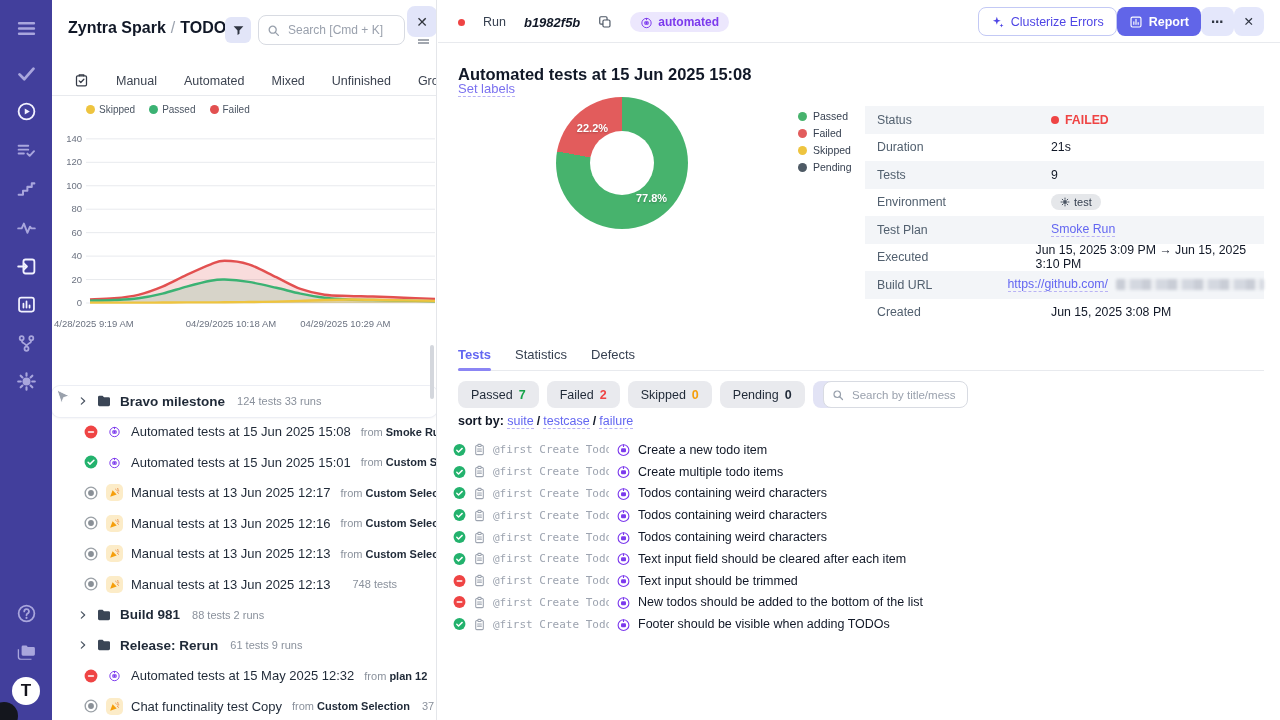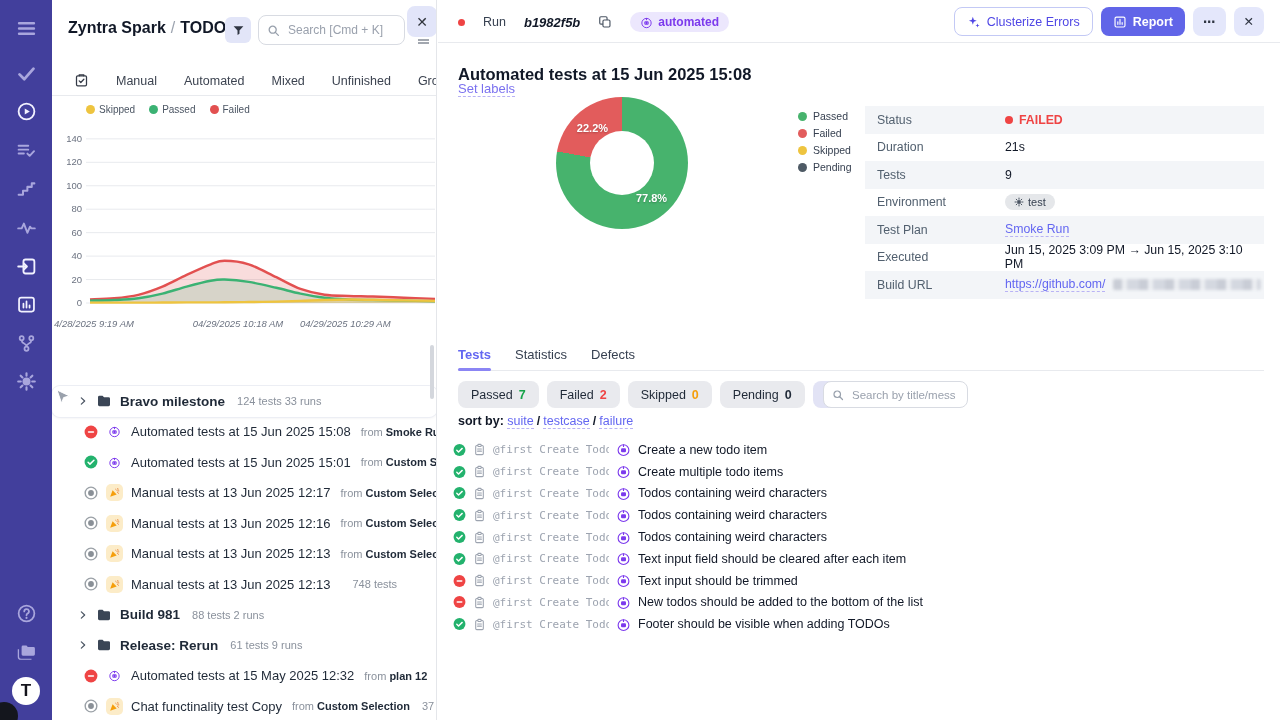--- a/index.html
+++ b/index.html
@@ -39,21 +39,21 @@
     display:flex;align-items:center;padding-left:22px;gap:27px;font-size:12.5px;color:#3c4350;}
   .lp-tabs .tab-ic{color:#343a46;display:flex;}
   .lp-tabs .tab-ic svg{width:15px;height:15px;}
   .lp-tab{cursor:pointer;white-space:nowrap;}
 
   
   .area-legend{position:absolute;left:34px;top:104px;display:flex;gap:14px;font-size:10px;color:#4b5563;}
   .area-legend .li{display:flex;align-items:center;gap:4px;cursor:pointer;}
   .area-legend .dot{width:9px;height:9px;border-radius:50%;}
   .area-wrap{position:absolute;left:11px;top:120px;width:374px;height:198px;}
-  .x-labels{position:absolute;left:0;top:318px;width:418px;height:14px;font-size:9.5px;color:#6b7280;font-style:italic;}
+  .x-labels{position:absolute;left:0;top:318px;width:418px;height:14px;font-size:9.5px;color:#6b7280;}
   .x-labels span{position:absolute;white-space:nowrap;}
 
   
   .runs-list{position:absolute;left:0;top:386px;width:385px;}
   .run-row{height:30.5px;display:flex;align-items:center;white-space:nowrap;overflow:hidden;cursor:pointer;}
   .run-row.folder{padding-left:26px;gap:8px;}
   .run-row.folder.hl{background:#fff;box-shadow:0 0 0 1px #eceef4,0 1px 3px rgba(20,20,60,.08);border-radius:8px;}
   .run-row.run{padding-left:32px;gap:8px;}
   .chev{color:#4b5563;font-size:10px;display:flex;}
   .chev svg{width:10px;height:10px;}
@@ -82,21 +82,21 @@
   .rp-topbar{position:absolute;left:0;top:0;width:100%;height:43px;border-bottom:1px solid #e8eaee;}
   .rp-run{position:absolute;left:20px;top:12px;display:flex;align-items:center;gap:18px;}
   .dot-red{width:7px;height:7px;border-radius:50%;background:#ef4444;}
   .rp-run .lbl{font-size:12.5px;color:#374151;}
   .rp-run .id{font-size:13px;font-weight:700;color:#111827;font-style:italic;}
   .copy-ic{color:#4b5563;display:flex;cursor:pointer;}
   .copy-ic svg{width:14px;height:14px;}
   .auto-badge{display:inline-flex;align-items:center;gap:5px;background:#ece7fd;color:#7c3aed;border-radius:11px;
     padding:3px 10px;font-size:12px;font-weight:600;cursor:pointer;}
   .auto-badge svg{width:13px;height:13px;}
-  .rp-actions{position:absolute;right:16px;top:7px;display:flex;gap:8px;align-items:center;}
+  .rp-actions{position:absolute;right:16px;top:7px;display:flex;align-items:center;}
   .btn{height:29px;border-radius:8px;display:flex;align-items:center;gap:6px;padding:0 12px;font-size:12.5px;
     cursor:pointer;white-space:nowrap;}
   .btn.outline{border:1px solid #c3c9f5;color:#4f46e5;background:#fff;}
   .btn.primary{background:#6165e8;color:#fff;font-weight:600;}
   .btn.ghost{background:#e4e7fb;color:#2f3542;padding:0 10px;font-weight:700;}
   .btn svg{width:14px;height:14px;}
 
   .rp-title{position:absolute;left:20px;top:54px;font-size:16.5px;font-weight:800;color:#111827;}
   .set-labels{position:absolute;left:20px;top:81px;font-size:13px;color:#7a70ef;
     border-bottom:1px dashed #b9b3f5;cursor:pointer;}
@@ -106,21 +106,21 @@
   .donut .hole{position:absolute;left:50%;top:50%;width:64px;height:64px;border-radius:50%;background:#fff;
     transform:translate(-50%,-50%);}
   .donut .slice-label{position:absolute;transform:translate(-50%,-50%);color:#fff;font-size:11px;font-weight:700;
     text-shadow:0 1px 2px rgba(0,0,0,.25);}
   .donut-legend{position:absolute;left:360px;top:110px;display:flex;flex-direction:column;gap:5px;}
   .donut-legend .li{display:flex;align-items:center;gap:6px;font-size:10.5px;color:#374151;cursor:pointer;}
   .donut-legend .dot{width:9px;height:9px;border-radius:50%;}
 
   
   .details{position:absolute;left:427px;top:106px;width:399px;}
-  .d-row{display:flex;align-items:center;height:27.5px;padding-left:12px;font-size:12.3px;}
+  .d-row{display:flex;align-items:center;height:27.5px;padding-left:12px;font-size:12.3px;gap:46px;}
   .d-row:nth-child(odd){background:#f3f5f8;}
   .d-label{width:128px;color:#52606f;}
   .d-value{color:#111827;display:flex;align-items:center;gap:6px;}
   .d-value.failed{color:#ef4444;font-weight:700;}
   .d-value .sdot{width:8px;height:8px;border-radius:50%;background:#ef4444;}
   .d-link{color:#6366f1;border-bottom:1px dashed #b9b3f5;cursor:pointer;}
   .redact{display:inline-block;width:148px;height:11px;border-radius:2px;margin-left:2px;
     background:repeating-linear-gradient(90deg,#c9cdd6 0 9px,#eceef2 9px 14px,#d4d8e0 14px 26px);filter:blur(1.5px);}
 
   
@@ -310,21 +310,21 @@
         <path d="M27,179.48275862068965C31.025000000000002,179.28735632183907,43.1,179.09195402298852,51.150000000000006,178.31034482758622C59.20000000000001,177.52873563218392,67.25000000000001,176.74712643678163,75.30000000000001,174.79310344827587C83.35000000000001,172.83908045977012,91.4,169.90804597701148,99.45,166.58620689655172C107.5,163.26436781609195,115.55000000000001,158.57471264367814,123.60000000000001,154.86206896551724C131.65,151.14942528735634,141.425,146.6551724137931,147.75,144.31034482758622C154.075,141.96551724137933,155.22500000000002,140.79310344827587,161.55,140.79310344827587C167.875,140.79310344827587,177.07500000000002,141.57471264367817,185.70000000000002,144.31034482758622C194.32500000000002,147.04597701149427,204.675,153.10344827586206,213.3,157.20689655172413C221.925,161.3103448275862,229.39999999999998,166,237.45,168.93103448275863C245.5,171.86206896551727,253.55,173.62068965517244,261.6,174.79310344827587C269.65000000000003,175.9655172413793,277.7,175.67241379310343,285.75,175.9655172413793C293.8,176.25862068965517,300.7,176.25862068965517,309.9,176.55172413793105C319.09999999999997,176.84482758620692,330.59999999999997,177.33333333333331,340.95,177.72413793103448C351.3,178.11494252873564,366.825,178.70114942528735,372,178.89655172413794L372,183L27,183Z" fill="rgba(224,80,80,0.20)"></path>
         <path d="M27,179.48275862068965C31.025000000000002,179.28735632183907,43.1,179.09195402298852,51.150000000000006,178.31034482758622C59.20000000000001,177.52873563218392,67.25000000000001,176.74712643678163,75.30000000000001,174.79310344827587C83.35000000000001,172.83908045977012,91.4,169.90804597701148,99.45,166.58620689655172C107.5,163.26436781609195,115.55000000000001,158.57471264367814,123.60000000000001,154.86206896551724C131.65,151.14942528735634,141.425,146.6551724137931,147.75,144.31034482758622C154.075,141.96551724137933,155.22500000000002,140.79310344827587,161.55,140.79310344827587C167.875,140.79310344827587,177.07500000000002,141.57471264367817,185.70000000000002,144.31034482758622C194.32500000000002,147.04597701149427,204.675,153.10344827586206,213.3,157.20689655172413C221.925,161.3103448275862,229.39999999999998,166,237.45,168.93103448275863C245.5,171.86206896551727,253.55,173.62068965517244,261.6,174.79310344827587C269.65000000000003,175.9655172413793,277.7,175.67241379310343,285.75,175.9655172413793C293.8,176.25862068965517,300.7,176.25862068965517,309.9,176.55172413793105C319.09999999999997,176.84482758620692,330.59999999999997,177.33333333333331,340.95,177.72413793103448C351.3,178.11494252873564,366.825,178.70114942528735,372,178.89655172413794" fill="none" stroke="#e25050" stroke-width="2.4"></path>
         <path d="M27,180.6551724137931C31.025000000000002,180.55747126436782,43.1,180.4597701149425,51.150000000000006,180.06896551724137C59.20000000000001,179.67816091954023,67.25000000000001,179.3850574712644,75.30000000000001,178.31034482758622C83.35000000000001,177.23563218390805,91.4,175.57471264367817,99.45,173.6206896551724C107.5,171.66666666666666,115.55000000000001,168.73563218390802,123.60000000000001,166.58620689655172C131.65,164.4367816091954,141.425,161.8965517241379,147.75,160.72413793103448C154.075,159.55172413793105,155.22500000000002,159.35632183908046,161.55,159.55172413793105C167.875,159.74712643678163,177.07500000000002,160.52873563218392,185.70000000000002,161.89655172413794C194.32500000000002,163.26436781609195,204.675,165.80459770114942,213.3,167.75862068965517C221.925,169.71264367816093,229.39999999999998,171.95977011494253,237.45,173.6206896551724C245.5,175.2816091954023,253.55,176.7471264367816,261.6,177.72413793103448C269.65000000000003,178.70114942528735,277.7,179.0919540229885,285.75,179.48275862068965C293.8,179.8735632183908,300.7,179.87356321839079,309.9,180.06896551724137C319.09999999999997,180.26436781609195,330.59999999999997,180.45977011494253,340.95,180.6551724137931C351.3,180.8505747126437,366.825,181.14367816091954,372,181.24137931034483L372,183L27,183Z" fill="rgba(59,178,115,0.18)"></path>
         <path d="M27,180.6551724137931C31.025000000000002,180.55747126436782,43.1,180.4597701149425,51.150000000000006,180.06896551724137C59.20000000000001,179.67816091954023,67.25000000000001,179.3850574712644,75.30000000000001,178.31034482758622C83.35000000000001,177.23563218390805,91.4,175.57471264367817,99.45,173.6206896551724C107.5,171.66666666666666,115.55000000000001,168.73563218390802,123.60000000000001,166.58620689655172C131.65,164.4367816091954,141.425,161.8965517241379,147.75,160.72413793103448C154.075,159.55172413793105,155.22500000000002,159.35632183908046,161.55,159.55172413793105C167.875,159.74712643678163,177.07500000000002,160.52873563218392,185.70000000000002,161.89655172413794C194.32500000000002,163.26436781609195,204.675,165.80459770114942,213.3,167.75862068965517C221.925,169.71264367816093,229.39999999999998,171.95977011494253,237.45,173.6206896551724C245.5,175.2816091954023,253.55,176.7471264367816,261.6,177.72413793103448C269.65000000000003,178.70114942528735,277.7,179.0919540229885,285.75,179.48275862068965C293.8,179.8735632183908,300.7,179.87356321839079,309.9,180.06896551724137C319.09999999999997,180.26436781609195,330.59999999999997,180.45977011494253,340.95,180.6551724137931C351.3,180.8505747126437,366.825,181.14367816091954,372,181.24137931034483" fill="none" stroke="#3bb273" stroke-width="2.4"></path>
         <path d="M27,182.64827586206897C31.025000000000002,182.64827586206897,43.1,182.64827586206897,51.150000000000006,182.64827586206897C59.20000000000001,182.64827586206897,67.25000000000001,182.66781609195402,75.30000000000001,182.64827586206897C83.35000000000001,182.62873563218392,91.4,182.57011494252873,99.45,182.53103448275863C107.5,182.49195402298852,115.55000000000001,182.43333333333334,123.60000000000001,182.41379310344828C131.65,182.39425287356323,141.425,182.43333333333334,147.75,182.41379310344828C154.075,182.39425287356323,155.22500000000002,182.35517241379313,161.55,182.29655172413794C167.875,182.23793103448276,177.07500000000002,182.1793103448276,185.70000000000002,182.06206896551726C194.32500000000002,181.9448275862069,204.675,181.78850574712644,213.3,181.59310344827585C221.925,181.39770114942527,229.39999999999998,181.16321839080462,237.45,180.8896551724138C245.5,180.61609195402298,253.55,180.1862068965517,261.6,179.95172413793102C269.65000000000003,179.71724137931034,277.7,179.52183908045976,285.75,179.48275862068965C293.8,179.44367816091955,300.7,179.56091954022986,309.9,179.71724137931034C319.09999999999997,179.8735632183908,330.59999999999997,180.22528735632184,340.95,180.42068965517242C351.3,180.616091954023,366.825,180.81149425287356,372,180.8896551724138L372,183L27,183Z" fill="rgba(238,196,63,0.30)"></path>
         <path d="M27,182.64827586206897C31.025000000000002,182.64827586206897,43.1,182.64827586206897,51.150000000000006,182.64827586206897C59.20000000000001,182.64827586206897,67.25000000000001,182.66781609195402,75.30000000000001,182.64827586206897C83.35000000000001,182.62873563218392,91.4,182.57011494252873,99.45,182.53103448275863C107.5,182.49195402298852,115.55000000000001,182.43333333333334,123.60000000000001,182.41379310344828C131.65,182.39425287356323,141.425,182.43333333333334,147.75,182.41379310344828C154.075,182.39425287356323,155.22500000000002,182.35517241379313,161.55,182.29655172413794C167.875,182.23793103448276,177.07500000000002,182.1793103448276,185.70000000000002,182.06206896551726C194.32500000000002,181.9448275862069,204.675,181.78850574712644,213.3,181.59310344827585C221.925,181.39770114942527,229.39999999999998,181.16321839080462,237.45,180.8896551724138C245.5,180.61609195402298,253.55,180.1862068965517,261.6,179.95172413793102C269.65000000000003,179.71724137931034,277.7,179.52183908045976,285.75,179.48275862068965C293.8,179.44367816091955,300.7,179.56091954022986,309.9,179.71724137931034C319.09999999999997,179.8735632183908,330.59999999999997,180.22528735632184,340.95,180.42068965517242C351.3,180.616091954023,366.825,180.81149425287356,372,180.8896551724138" fill="none" stroke="#eec43f" stroke-width="2.4"></path>
       </svg>
     </div>
   <div class="x-labels">
       <span style="left: 2px;">4/28/2025 9:19 AM</span>
-      <span style="left: 186px; transform: translateX(-50%);">04/29/2025 10:18 AM</span>
+      <span style="left: 179px; transform: translateX(-50%);">04/29/2025 10:18 AM</span>
       <span style="left: 293.3px; transform: translateX(-50%);">04/29/2025 10:29 AM</span>
     </div>
 
   <div class="runs-list">
       <div class="run-row folder hl">
     <span class="chev">
           <svg viewBox="0 0 24 24" fill="none" stroke="currentColor" stroke-width="3" stroke-linecap="round" stroke-linejoin="round">
             <path d="M8 4.5l8 7.5-8 7.5"></path>
           </svg>
         </span>
@@ -624,20 +624,24 @@
       <div class="d-row">
         <span class="d-label">Executed</span>
         <span class="d-value">Jun 15, 2025 3:09 PM → Jun 15, 2025 3:10 PM</span>
       </div>
       <div class="d-row">
         <span class="d-label">Build URL</span>
         <span class="d-value">
           <span class="d-link">https://github.com/</span>
           <span class="redact"></span>
         </span>
+      </div>
+      <div class="d-row">
+        <span class="d-label">Created</span>
+        <span class="d-value">Jun 15, 2025 3:08 PM</span>
       </div>
     </div>
 
   <div class="rp-tabs" id="rpTabs">
       <span class="rp-tab active">Tests</span>
       <span class="rp-tab">Statistics</span>
       <span class="rp-tab">Defects</span>
     </div>
 
   <div class="chips" id="chips">

